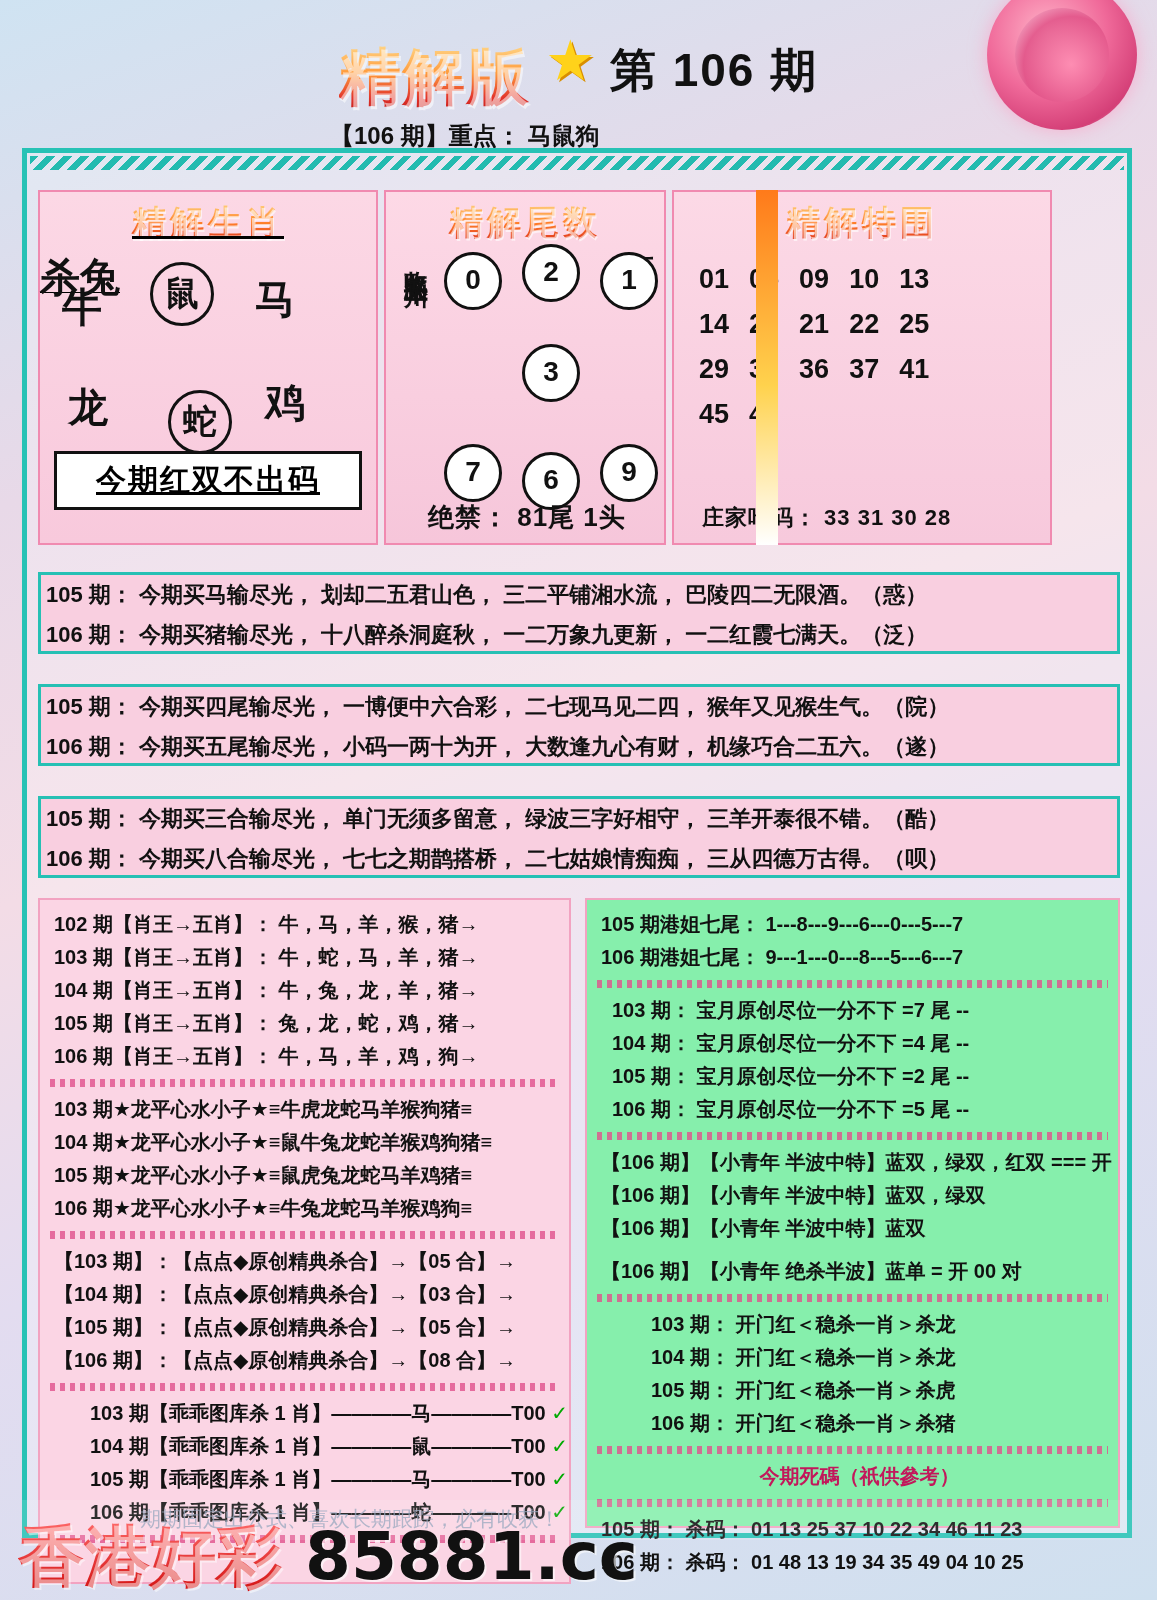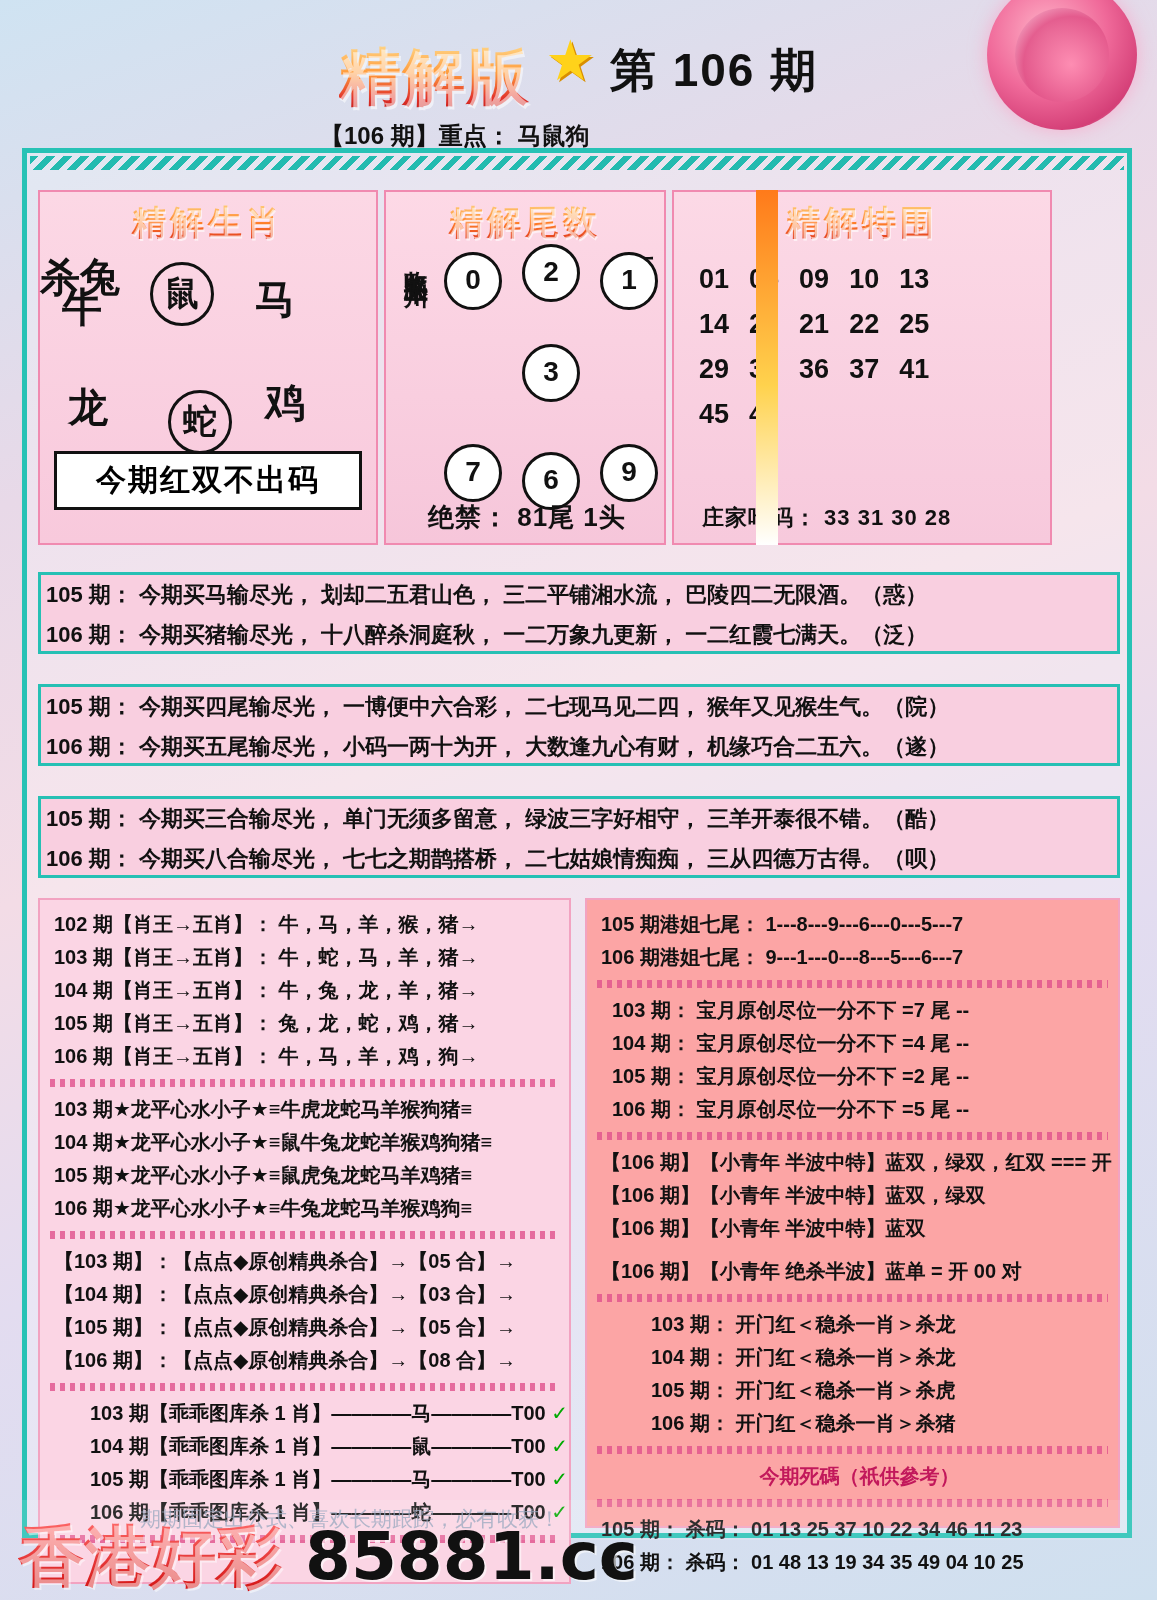--- a/index.html
+++ b/index.html
@@ -18,31 +18,31 @@
   .title-main{
     display:inline-block;font-size:62px;font-weight:bold;letter-spacing:2px;
     background:linear-gradient(180deg,#ffe9a0 0%,#ff9c3d 45%,#e2342b 75%,#b01010 100%);
     -webkit-background-clip:text;background-clip:text;color:transparent;
     text-shadow:2px 3px 0 rgba(255,255,255,.55);
     font-family:"DejaVu Sans","Liberation Sans",sans-serif;
   }
   .star{display:inline-block;color:#ffd21a;font-size:56px;margin:0 10px;vertical-align:18px;
     text-shadow:2px 2px 0 #d98f00;}
   .issue{display:inline-block;font-size:46px;font-weight:bold;color:#111;vertical-align:12px;letter-spacing:2px;}
-  .focus{position:absolute;top:120px;left:320px;font-size:24px;font-weight:bold;color:#111;}
+  .focus{position:absolute;top:120px;left:330px;font-size:24px;font-weight:bold;color:#111;}
 
   .frame{position:absolute;left:22px;top:148px;width:1110px;height:1390px;
     border:5px solid #27c2b5;background:rgba(255,255,255,.25);box-sizing:border-box;}
   .zigzag{position:absolute;left:30px;top:156px;width:1094px;height:14px;
     background:repeating-linear-gradient(135deg,#00b3a4 0 6px,transparent 6px 12px);opacity:.85;}
 
   .row-top{position:absolute;left:38px;top:190px;width:1082px;height:355px;display:flex;gap:6px;}
 
   .panel{position:relative;box-sizing:border-box;border:2px solid #f08ab0;background:#fbd6e3;}
-  .p1{width:340px;background:linear-gradient(180deg,#fcd8e5,#f8c9dc);}
+  .p1{width:340px;background:linear-gradient(180deg,#fcd8e5,#f8c9dc);text-decoration:underline;}
   .p2{width:282px;background:linear-gradient(180deg,#fdd9e6,#f6c6da);}
   .p3{width:380px;background:linear-gradient(180deg,#fcd9e6,#f7c9dc);}
 
   .panel-title{text-align:center;font-size:34px;font-weight:bold;margin-top:8px;letter-spacing:4px;
     background:linear-gradient(180deg,#ffe08a 0%,#ff7f2a 50%,#d5201b 100%);
     -webkit-background-clip:text;background-clip:text;color:transparent;
     text-shadow:1px 2px 0 rgba(255,255,255,.6);}
 
   .zodiac-grid{position:relative;height:195px;margin-top:4px;}
   .zw{position:absolute;font-size:40px;font-weight:bold;color:#111;
@@ -71,21 +71,21 @@
   .strip{position:absolute;left:38px;width:1082px;border:3px solid #26c0b4;background:#f9cfe0;box-sizing:border-box;}
   .strip .line{font-size:22px;color:#111;padding:5px 0 5px 5px;white-space:nowrap;font-weight:bold;}
 
   .s1{top:572px;height:82px;}
   .s2{top:684px;height:82px;}
   .s3{top:796px;height:82px;}
 
   .botleft{position:absolute;left:38px;top:898px;width:533px;height:686px;
     border:2px solid #f2a3c1;background:#fbd5e4;box-sizing:border-box;}
   .botright{position:absolute;left:585px;top:898px;width:535px;height:630px;
-    border:2px solid #f2a3c1;background:#fca5a5;box-sizing:border-box;}
+    border:2px solid #f2a3c1;background:#86efac;box-sizing:border-box;}
   .bl-line{font-size:20px;color:#111;font-weight:bold;padding:3px 0 3px 14px;white-space:nowrap;}
   .center-line{text-align:center;}
   .wave{height:8px;margin:6px 10px;
     background:repeating-linear-gradient(90deg,#e0518c 0 5px,transparent 5px 10px);opacity:.8;}
 
   .footer-band{position:absolute;left:22px;top:1500px;width:1110px;height:40px;
     background:rgba(255,255,255,.12);}
   .footer-faint{position:absolute;left:140px;top:1505px;font-size:21px;color:#9aa9c0;opacity:.75;white-space:nowrap;}
   .footer-big{position:absolute;left:18px;top:1512px;font-size:66px;font-weight:bold;white-space:nowrap;
     font-family:"DejaVu Sans","Liberation Sans",sans-serif;}

